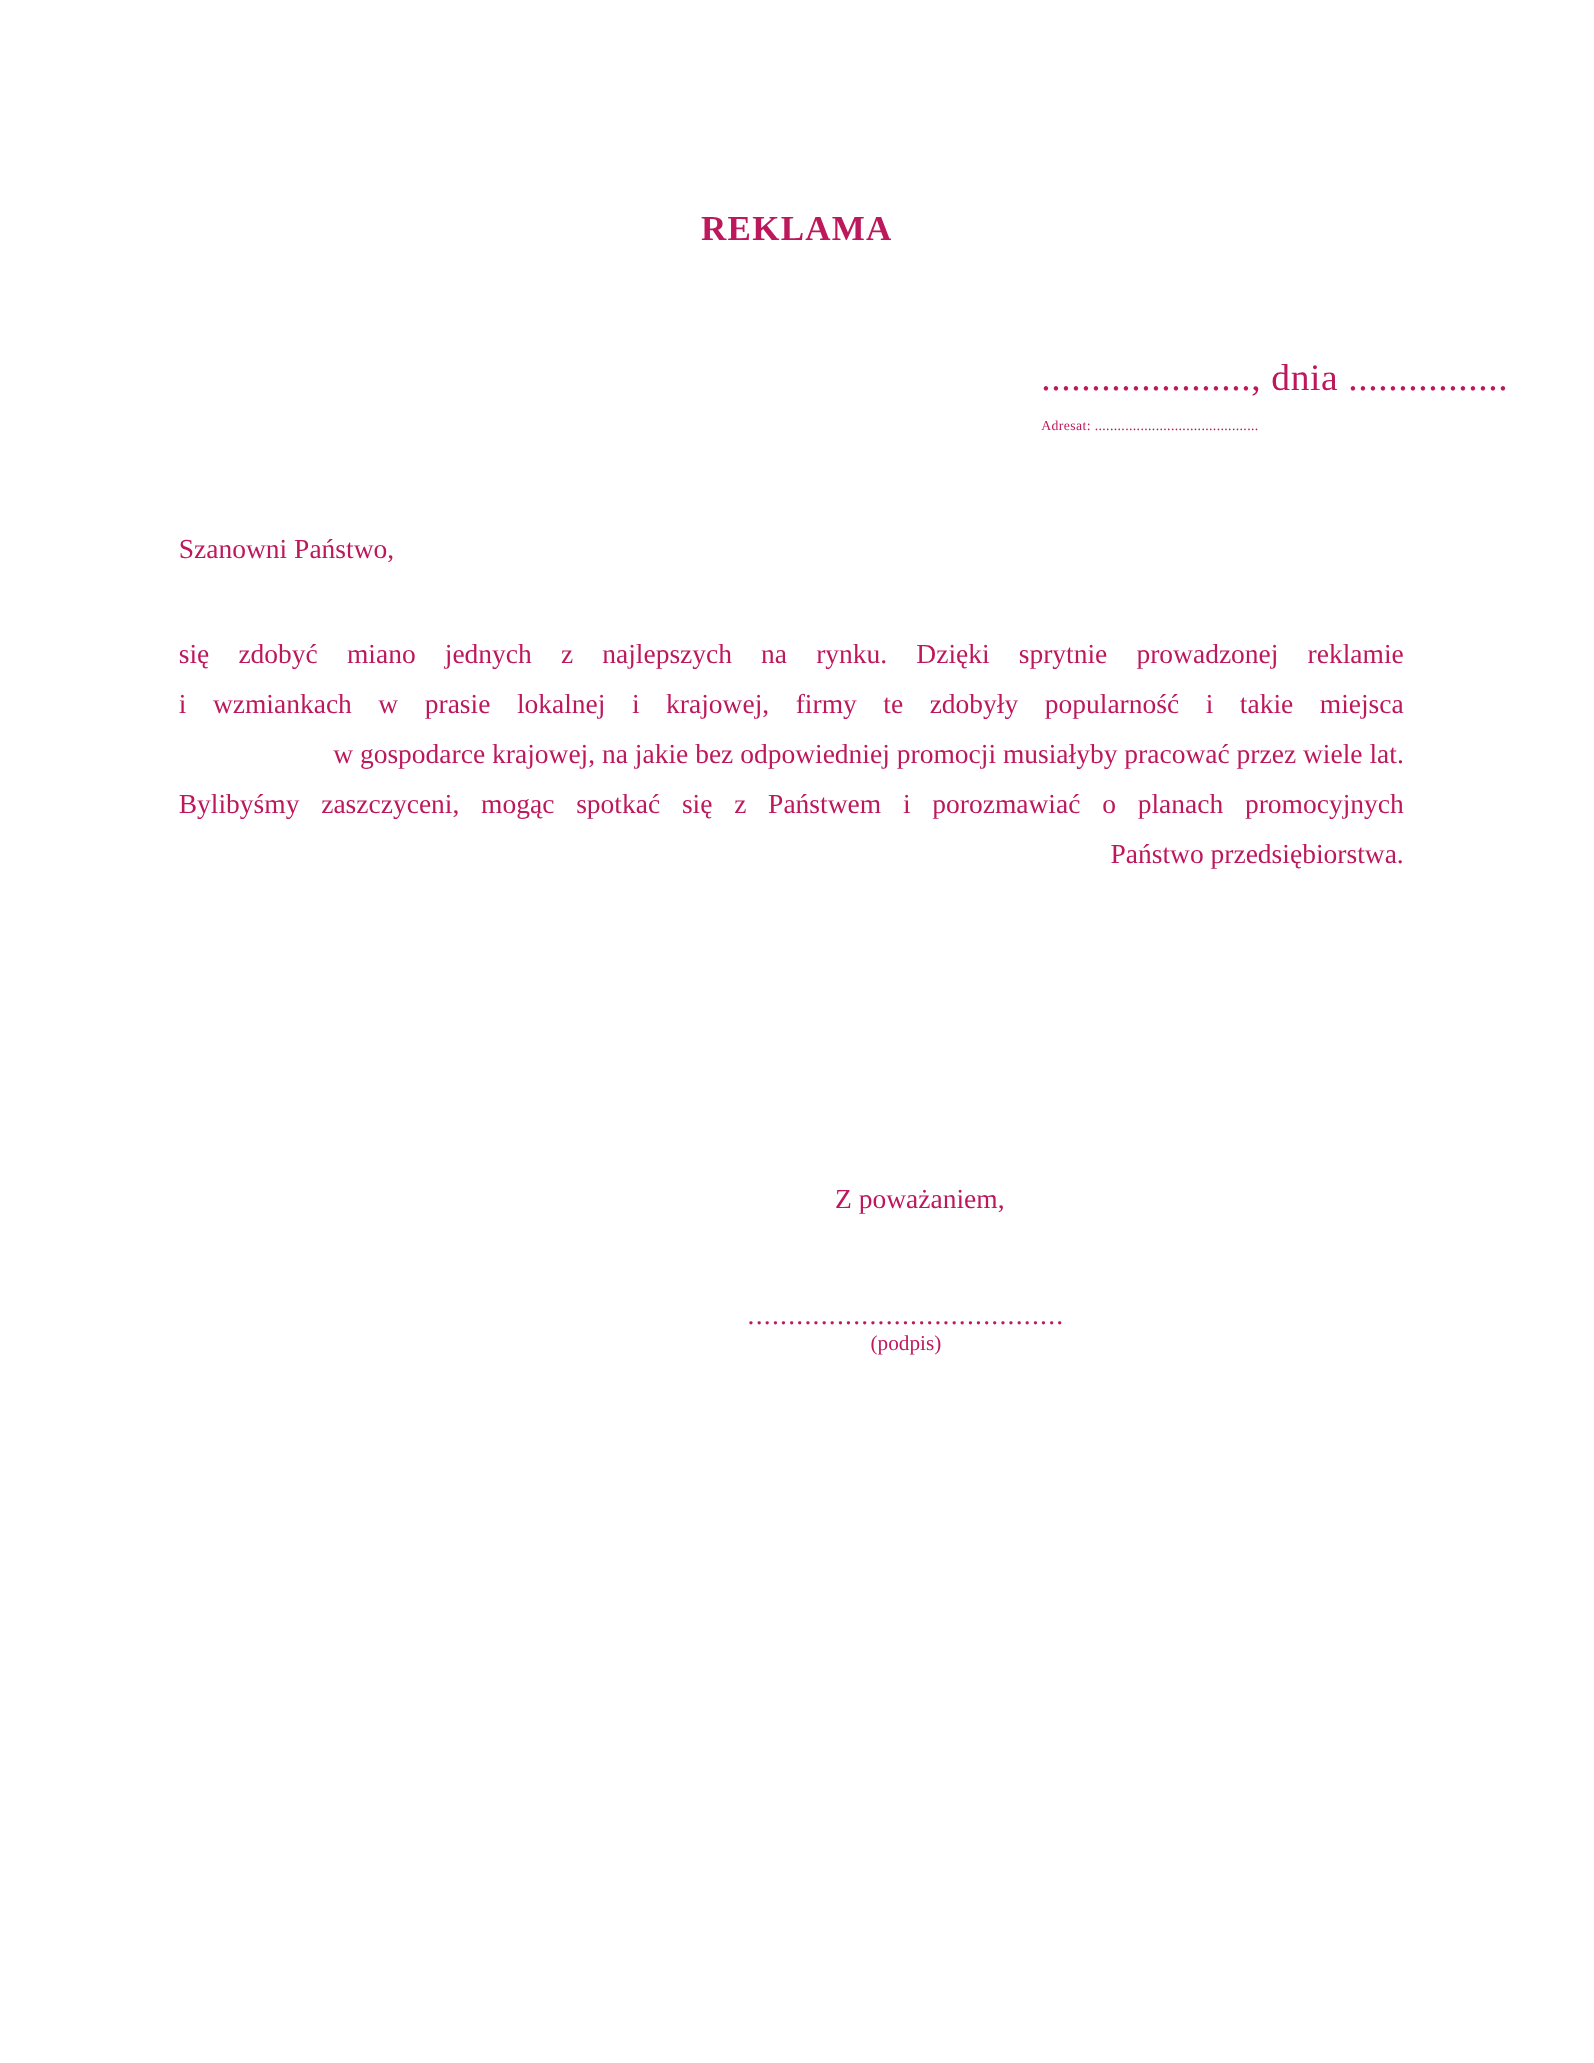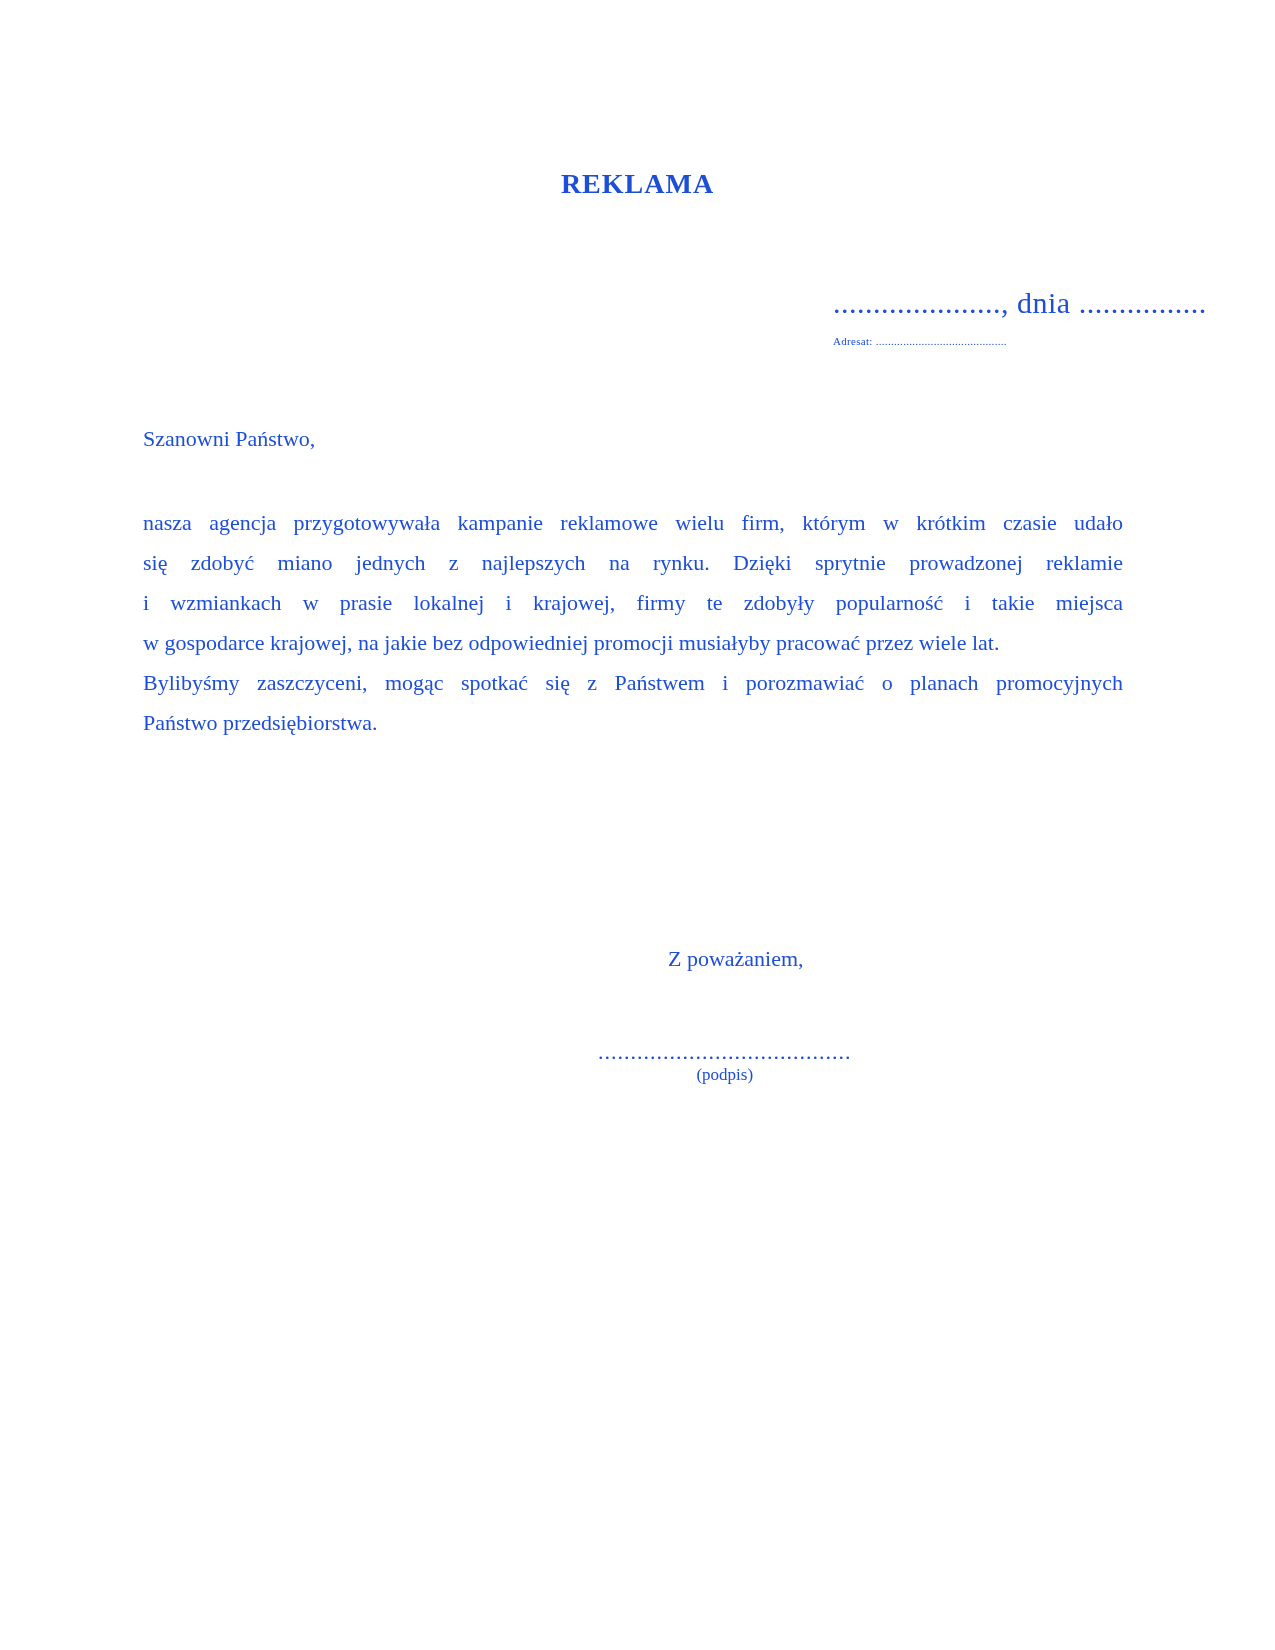--- a/index.html
+++ b/index.html
@@ -5,21 +5,21 @@
   html, body {
     margin: 0;
     padding: 0;
     background: #ffffff;
   }
   .page {
     position: relative;
     width: 1275px;
     height: 1650px;
     background: #ffffff;
-    color: #1d4ed8;
+    color: #be185d;
     font-family: "Liberation Serif", "DejaVu Serif", serif;
     overflow: hidden;
   }
   .doc-title {
     position: absolute;
     top: 168px;
     left: 0;
     width: 100%;
     text-align: center;
     font-size: 28px;
@@ -53,21 +53,21 @@
   }
   .body-block {
     position: absolute;
     top: 503px;
     left: 143px;
     width: 980px;
     font-size: 22px;
     line-height: 40px;
   }
   .body-line {
-    text-align: left;
+    text-align: right;
   }
   .body-line.justify {
     text-align: justify;
     text-align-last: justify;
   }
   .closing {
     position: absolute;
     top: 946px;
     left: 668px;
     font-size: 22px;
@@ -100,21 +100,20 @@
   <h1 class="doc-title">REKLAMA</h1>
 
   <div class="header-block">
     <div class="date-line">....................., dnia ................</div>
     <div class="addressee-line">Adresat: ...........................................</div>
   </div>
 
   <p class="salutation">Szanowni Państwo,</p>
 
   <div class="body-block">
-      <div class="body-line justify">nasza agencja przygotowywała kampanie reklamowe wielu firm, którym w krótkim czasie udało</div>
       <div class="body-line justify">się zdobyć miano jednych z najlepszych na rynku. Dzięki sprytnie prowadzonej reklamie</div>
       <div class="body-line justify">i wzmiankach w prasie lokalnej i krajowej, firmy te zdobyły popularność i takie miejsca</div>
       <div class="body-line">w gospodarce krajowej, na jakie bez odpowiedniej promocji musiałyby pracować przez wiele lat.</div>
       <div class="body-line justify">Bylibyśmy zaszczyceni, mogąc spotkać się z Państwem i porozmawiać o planach promocyjnych</div>
       <div class="body-line">Państwo przedsiębiorstwa.</div>
     </div>
 
   <p class="closing">Z poważaniem,</p>
 
   <div class="signature-block">

